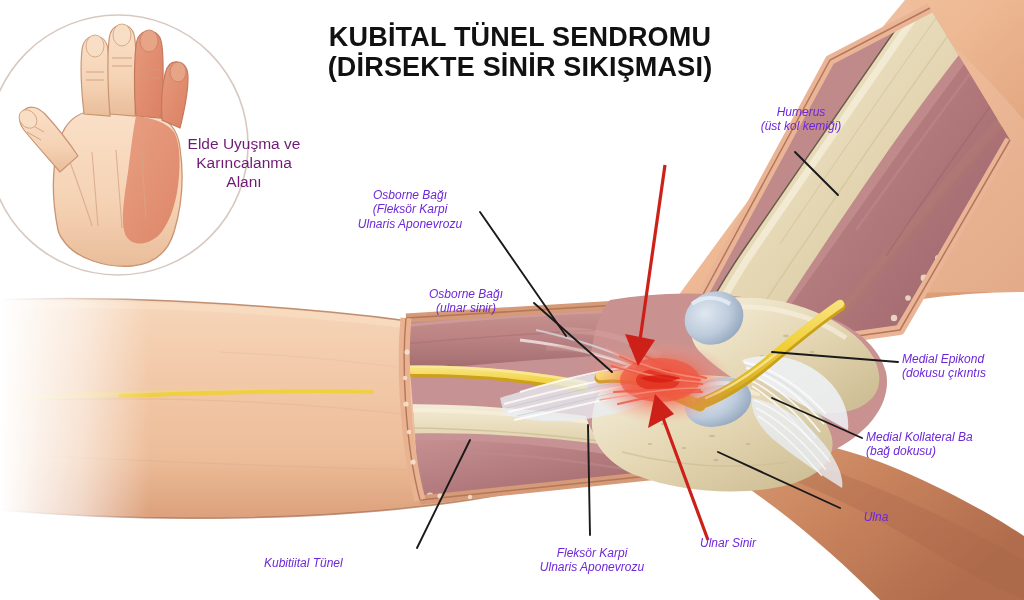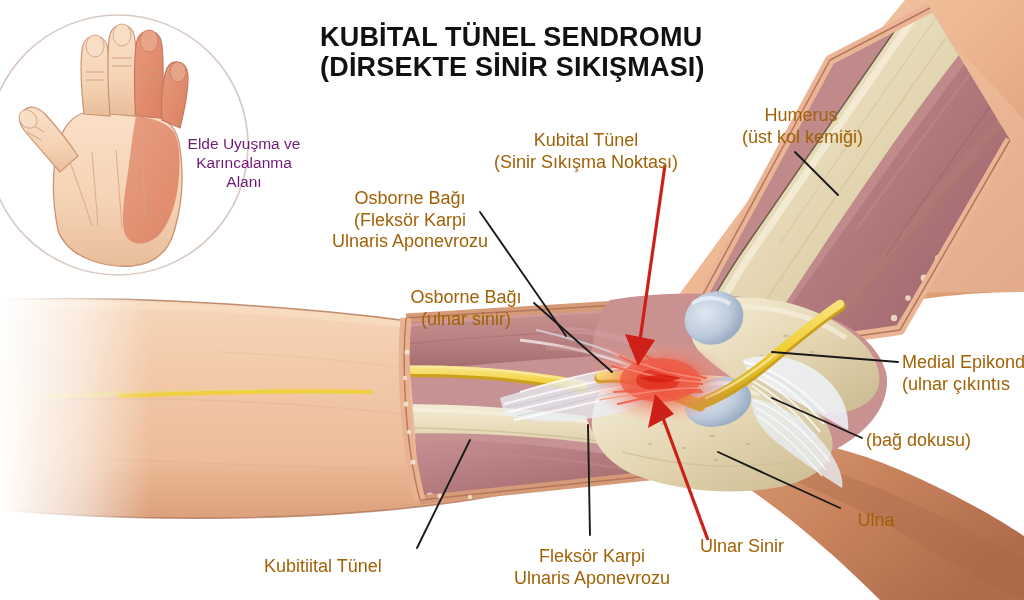--- a/index.html
+++ b/index.html
@@ -2,28 +2,28 @@
 <html><head>
 <meta charset="utf-8">
 <style>
   html,body{margin:0;padding:0;background:#ffffff;}
   body{width:1024px;height:600px;overflow:hidden;
        font-family:"Liberation Sans","DejaVu Sans",sans-serif;color:#1a1a1a;}
   #stage{position:relative;width:1024px;height:600px;background:#fff;}
   #art{position:absolute;inset:0;}
 
   
-  .title-block{position:absolute;left:320px;top:22px;width:400px;text-align:left;
+  .title-block{position:absolute;left:320px;top:22px;width:400px;text-align:center;
       z-index:40;pointer-events:none;}
   .title-block .l{display:block;font-weight:bold;font-size:27px;line-height:1.12;
       letter-spacing:.2px;color:#111;}
 
   
-  .lbl{position:absolute;z-index:38;font-size:18px;line-height:1.2;color:#a16207;
-       white-space:nowrap;}
+  .lbl{position:absolute;z-index:38;font-size:12px;line-height:1.2;color:#6d28d9;
+       white-space:nowrap;font-style:italic;}
   .lbl .sub{display:block;}
   .lbl.c{text-align:center;}
   .lbl.l{text-align:left;}
 
   
   .inset-cap{position:absolute;left:178px;top:134px;width:132px;text-align:center;
       font-size:15.5px;line-height:1.24;color:#701a75;z-index:38;}
 </style>
 </head>
 <body>
@@ -429,47 +429,44 @@
     <span class="l">KUBİTAL TÜNEL SENDROMU</span>
     <span class="l">(DİRSEKTE SİNİR SIKIŞMASI)</span>
   </div>
 
   <div class="inset-cap">
     <span class="sub">Elde Uyuşma ve</span>
     <span class="sub">Karıncalanma</span>
     <span class="sub">Alanı</span>
   </div>
 
-  <div class="lbl c" style="left:486px;top:130px;width:200px;">
-    <span class="sub">Kubital Tünel</span>
-    <span class="sub">(Sinir Sıkışma Noktası)</span>
-  </div>
 
   <div class="lbl c" style="left:320px;top:188px;width:180px;">
     <span class="sub">Osborne Bağı</span>
     <span class="sub">(Fleksör Karpi</span>
     <span class="sub">Ulnaris Aponevrozu</span>
   </div>
 
   <div class="lbl c" style="left:398px;top:287px;width:136px;">
     <span class="sub">Osborne Bağı</span>
     <span class="sub">(ulnar sinir)</span>
   </div>
 
   <div class="lbl c" style="left:742,;left:742px;top:105px;width:118px;">
     <span class="sub">Humerus</span>
     <span class="sub">(üst kol kemiği)</span>
   </div>
 
   <div class="lbl l" style="left:902px;top:352px;">
     <span class="sub">Medial Epikond</span>
-    <span class="sub">(ulnar çıkıntıs</span>
+    <span class="sub">(dokusu çıkıntıs</span>
   </div>
 
   <div class="lbl l" style="left:866px;top:430px;">
+    <span class="sub">Medial Kollateral Ba</span>
     <span class="sub">(bağ dokusu)</span>
   </div>
 
   <div class="lbl c" style="left:812px;top:500px;width:128px;margin-top:10px;">
     <span class="sub">Ulna</span>
   </div>
 
   <div class="lbl l" style="left:700px;top:536px;">
     <span class="sub">Ulnar Sinir</span>
   </div>

